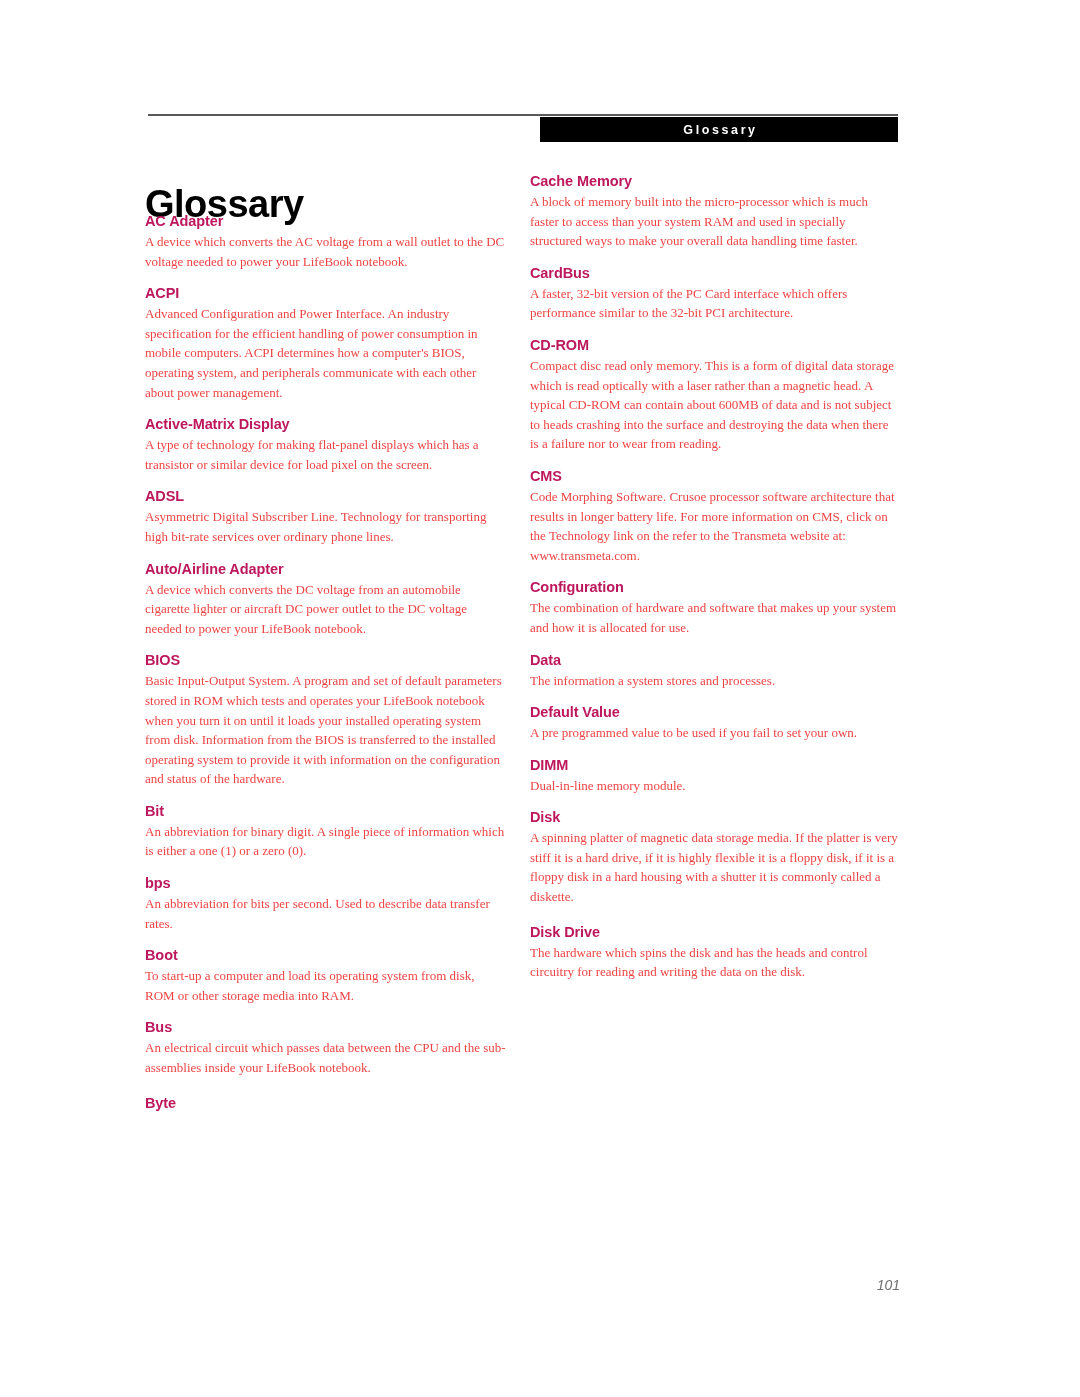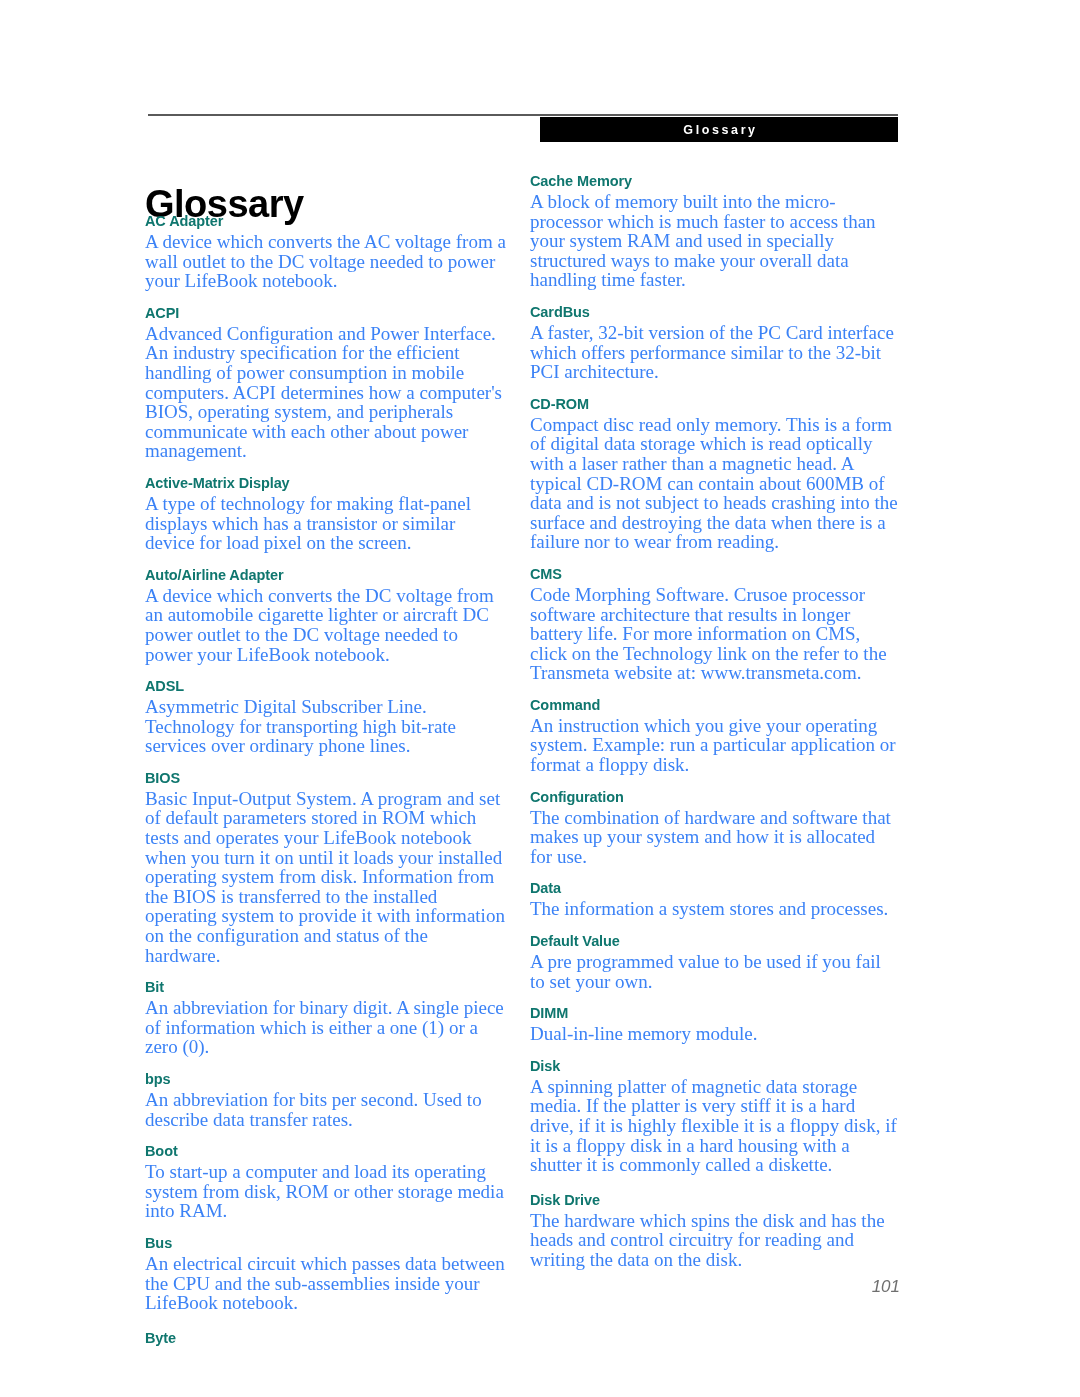--- a/index.html
+++ b/index.html
@@ -86,45 +86,45 @@
   }
   .entry:last-child {
     margin-bottom: 0;
     margin-top: 16px;
   }
   .entry-term {
     font-family: "Liberation Sans", sans-serif;
     font-weight: bold;
     font-size: 14.5px;
     line-height: 19px;
-    color: #0f766e;
+    color: #be185d;
     letter-spacing: -0.1px;
     margin-bottom: 1px;
   }
   .entry-def {
     font-family: "Liberation Serif", serif;
-    font-size: 19px;
+    font-size: 13px;
     line-height: 19.6px;
-    color: #3b82f6;
+    color: #ef4444;
     text-align: left;
   }
   .entry-def b {
     font-weight: normal;
   }
 
   
   .page-number {
     position: absolute;
     left: 855px;
     top: 1277px;
     width: 45px;
     text-align: right;
     font-family: "Liberation Sans", sans-serif;
     font-style: italic;
-    font-size: 17px;
+    font-size: 14px;
     color: #6f6f6f;
   }
 </style>
 </head>
 <body>
 
 <div class="page">
 
   <div class="header-rule"></div>
 
@@ -141,28 +141,28 @@
       </div>
       <div class="entry">
         <div class="entry-term">ACPI</div>
         <div class="entry-def"><b>Advanced Configuration and Power Interface</b><span>. An industry specification for the efficient handling of power consumption in mobile computers. ACPI determines how a computer's BIOS, operating system, and peripherals communicate with each other about power management.</span></div>
       </div>
       <div class="entry">
         <div class="entry-term">Active-Matrix Display</div>
         <div class="entry-def">A type of technology for making flat-panel displays which has a transistor or similar device for load pixel on the screen.</div>
       </div>
       <div class="entry">
+        <div class="entry-term">ADSL</div>
+        <div class="entry-def"><b>Asymmetric Digital Subscriber Line</b><span>. Technology for transporting high bit-rate services over ordinary phone lines.</span></div>
+      </div>
+      <div class="entry">
         <div class="entry-term">Auto/Airline Adapter</div>
         <div class="entry-def">A device which converts the DC voltage from an automobile cigarette lighter or aircraft DC power outlet to the DC voltage needed to power your LifeBook notebook.</div>
       </div>
       <div class="entry">
-        <div class="entry-term">ADSL</div>
-        <div class="entry-def"><b>Asymmetric Digital Subscriber Line</b><span>. Technology for transporting high bit-rate services over ordinary phone lines.</span></div>
-      </div>
-      <div class="entry">
         <div class="entry-term">BIOS</div>
         <div class="entry-def"><b>Basic Input-Output System</b><span>. A program and set of default parameters stored in ROM which tests and operates your LifeBook notebook when you turn it on until it loads your installed operating system from disk. Information from the BIOS is transferred to the installed operating system to provide it with information on the configuration and status of the hardware.</span></div>
       </div>
       <div class="entry">
         <div class="entry-term">Bit</div>
         <div class="entry-def">An abbreviation for binary digit. A single piece of information which is either a one (1) or a zero (0).</div>
       </div>
       <div class="entry">
         <div class="entry-term">bps</div>
         <div class="entry-def">An abbreviation for bits per second. Used to describe data transfer rates.</div>
@@ -190,24 +190,20 @@
       </div>
       <div class="entry">
         <div class="entry-term">CD-ROM</div>
         <div class="entry-def"><b>Compact disc read only memory</b><span>. This is a form of digital data storage which is read optically with a laser rather than a magnetic head. A typical CD-ROM can contain about 600MB of data and is not subject to heads crashing into the surface and destroying the data when there is a failure nor to wear from reading.</span></div>
       </div>
       <div class="entry">
         <div class="entry-term">CMS</div>
         <div class="entry-def"><b>Code Morphing Software</b><span>. Crusoe processor software architecture that results in longer battery life. For more information on CMS, click on the Technology link on the refer to the Transmeta website at: www.transmeta.com.</span></div>
       </div>
       <div class="entry">
-        <div class="entry-term">Command</div>
-        <div class="entry-def">An instruction which you give your operating system. Example: run a particular application or format a floppy disk.</div>
-      </div>
-      <div class="entry">
         <div class="entry-term">Configuration</div>
         <div class="entry-def">The combination of hardware and software that makes up your system and how it is allocated for use.</div>
       </div>
       <div class="entry">
         <div class="entry-term">Data</div>
         <div class="entry-def">The information a system stores and processes.</div>
       </div>
       <div class="entry">
         <div class="entry-term">Default Value</div>
         <div class="entry-def">A pre programmed value to be used if you fail to set your own.</div>

